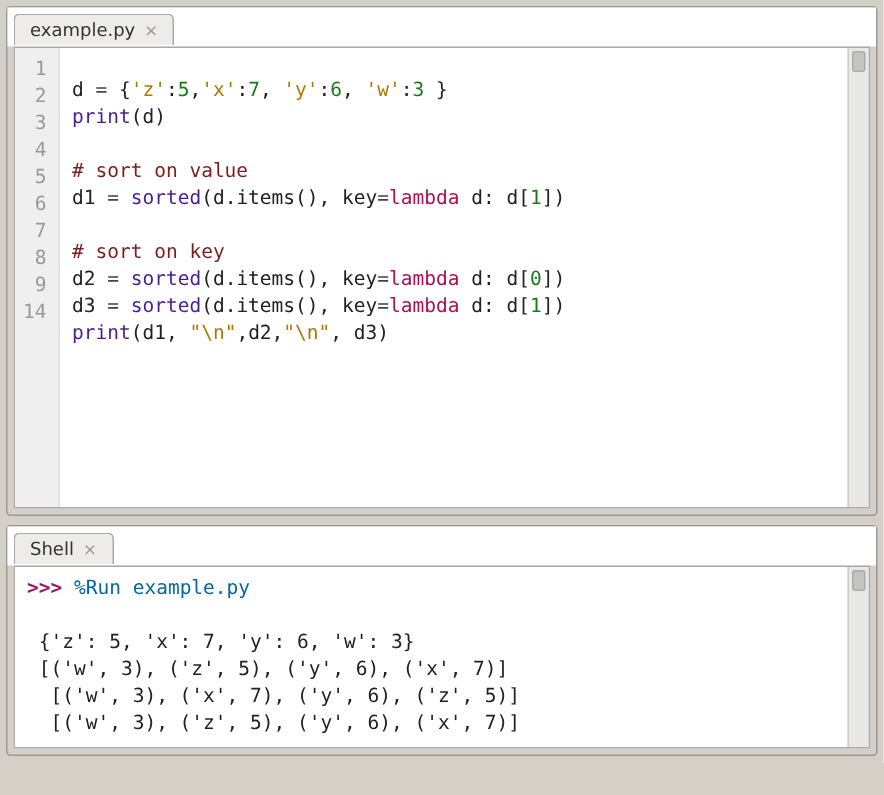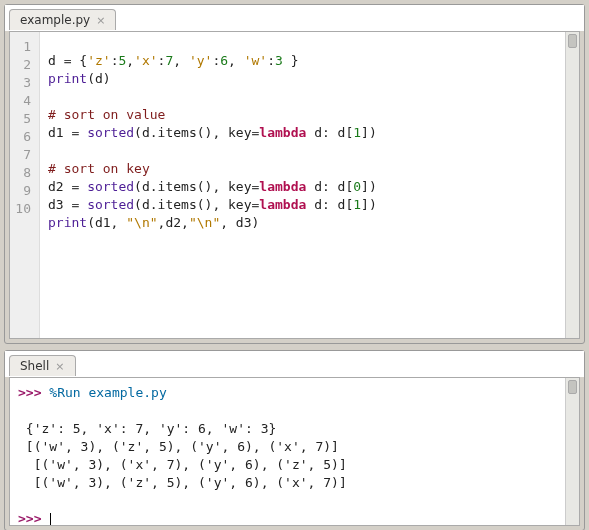--- a/index.html
+++ b/index.html
@@ -13,21 +13,21 @@
 }
 .pane {
   background: #d4d0c8;
   border: 1px solid #999;
   border-radius: 3px;
   margin-bottom: 6px;
   display: flex;
   flex-direction: column;
 }
 .pane-editor { height: 340px; }
-.pane-shell { height: 181px; }
+.pane-shell { height: 154px; }
 .tab-bar {
   display: flex;
   align-items: flex-start;
   height: 26px;
   padding: 4px 4px 0 4px;
   background: #ffffff;
 }
 .tab {
   background: #eeece8;
   border: 1px solid #aaa;
@@ -91,21 +91,21 @@
   flex: 1;
   padding: 6px 8px;
   white-space: pre;
   color: #222;
   font-size: 13px;
 }
 .shell-line { line-height: 18px; min-height: 18px; }
 .tok-str { color: #b07800; }
 .tok-num { color: #1a7a1a; }
 .tok-fn  { color: #4c1d95; }
-.tok-kw  { color: #b01050; font-weight: bold; }
+.tok-kw  { color: #b01050; font-weight: normal; }
 .tok-com { color: #7f1d1d; }
 .tok-op  { color: #444; }
 .prompt  { color: #9a1b6a; font-weight: bold; }
 .runcmd  { color: #0369a1; }
 .cursor {
   display: inline-block;
   width: 1px;
   height: 14px;
   background: #000;
   vertical-align: middle;
@@ -126,21 +126,21 @@
     <div class="gutter" id="gutter">
         <div>1</div>
         <div>2</div>
         <div>3</div>
         <div>4</div>
         <div>5</div>
         <div>6</div>
         <div>7</div>
         <div>8</div>
         <div>9</div>
-        <div>10</div>
+        <div>14</div>
       </div>
     <div class="code" id="code"><div class="code-line"><span>d </span><span class="tok-op">=</span><span> {</span><span class="tok-str">'z'</span><span>:</span><span class="tok-num">5</span><span>,</span><span class="tok-str">'x'</span><span>:</span><span class="tok-num">7</span><span>, </span><span class="tok-str">'y'</span><span>:</span><span class="tok-num">6</span><span>, </span><span class="tok-str">'w'</span><span>:</span><span class="tok-num">3</span><span> }</span></div><div class="code-line"><span class="tok-fn">print</span><span>(d)</span></div><div class="code-line">&nbsp;</div><div class="code-line"><span class="tok-com"># sort on value</span></div><div class="code-line"><span>d1 </span><span class="tok-op">=</span><span> </span><span class="tok-fn">sorted</span><span>(d.items(), key</span><span class="tok-op">=</span><span class="tok-kw">lambda</span><span> d: d[</span><span class="tok-num">1</span><span>])</span></div><div class="code-line">&nbsp;</div><div class="code-line"><span class="tok-com"># sort on key</span></div><div class="code-line"><span>d2 </span><span class="tok-op">=</span><span> </span><span class="tok-fn">sorted</span><span>(d.items(), key</span><span class="tok-op">=</span><span class="tok-kw">lambda</span><span> d: d[</span><span class="tok-num">0</span><span>])</span></div><div class="code-line"><span>d3 </span><span class="tok-op">=</span><span> </span><span class="tok-fn">sorted</span><span>(d.items(), key</span><span class="tok-op">=</span><span class="tok-kw">lambda</span><span> d: d[</span><span class="tok-num">1</span><span>])</span></div><div class="code-line"><span class="tok-fn">print</span><span>(d1, </span><span class="tok-str">"\n"</span><span>,d2,</span><span class="tok-str">"\n"</span><span>, d3)</span></div></div>
     <div class="scrollbar">
       <div class="scroll-thumb"></div>
     </div>
   </div>
 </div>
 
 <div class="pane pane-shell">
   <div class="tab-bar">

